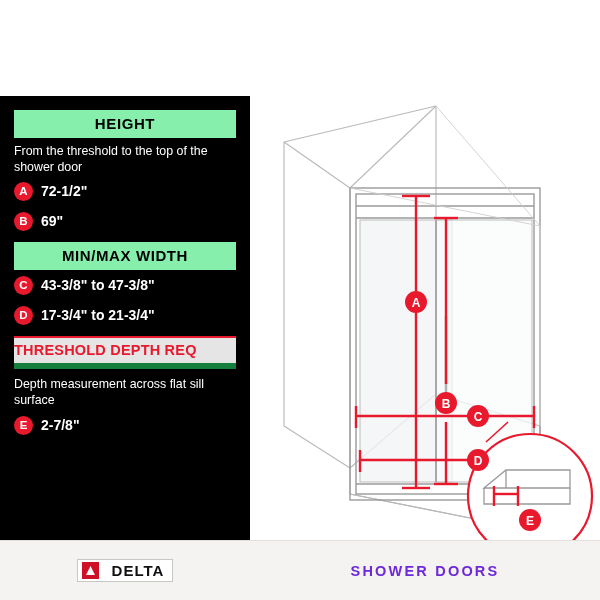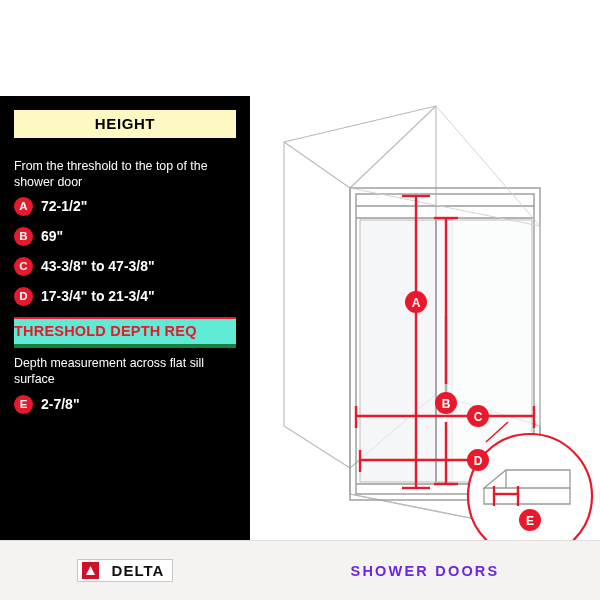--- a/index.html
+++ b/index.html
@@ -45,37 +45,37 @@
     left: 0;
     top: 96px;
     width: 250px;
     height: 444px;
     background: #000000;
     box-sizing: border-box;
     padding: 14px 14px 6px 14px;
     color: #ffffff;
   }
   .section-head {
-    background: #fef9c3;
+    background: #86efac;
     color: #000000;
     text-align: center;
     font-weight: bold;
     font-size: 15px;
     letter-spacing: 0.6px;
     padding: 5px 0 6px 0;
-    margin-bottom: 21px;
+    margin-bottom: 6px;
   }
   .section-head.red {
-    background: #5eead4;
+    background: #e5e5e5;
     color: #e8192c;
     text-align: left;
     font-size: 14.5px;
     padding: 4px 0 5px 0;
     border-top: 2px solid #e8192c;
-    border-bottom: 4px solid #15803d;
+    border-bottom: 6px solid #15803d;
     margin-top: 10px;
     margin-bottom: 8px;
     letter-spacing: 0.2px;
   }
   .desc {
     font-size: 12.4px;
     line-height: 1.28;
     margin: 0 16px 6px 0;
     color: #ffffff;
   }
@@ -199,20 +199,21 @@
       <span class="badge">A</span>
       <span class="value-text">72-1/2"</span>
     </div>
 
 
     <div class="value-row">
       <span class="badge">B</span>
       <span class="value-text">69"</span>
     </div>
 
+    <div class="section-head">MIN/MAX WIDTH</div>
 
     <div class="value-row">
       <span class="badge">C</span>
       <span class="value-text">43-3/8" to 47-3/8"</span>
     </div>
 
 
     <div class="value-row">
       <span class="badge">D</span>
       <span class="value-text">17-3/4" to 21-3/4"</span>

